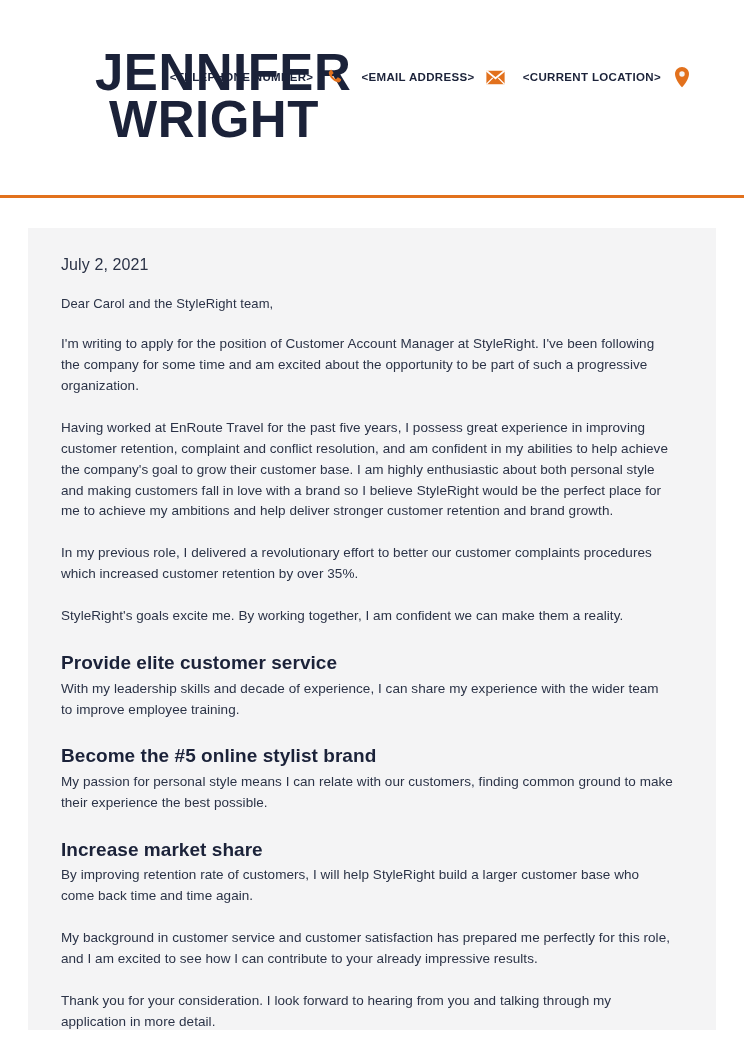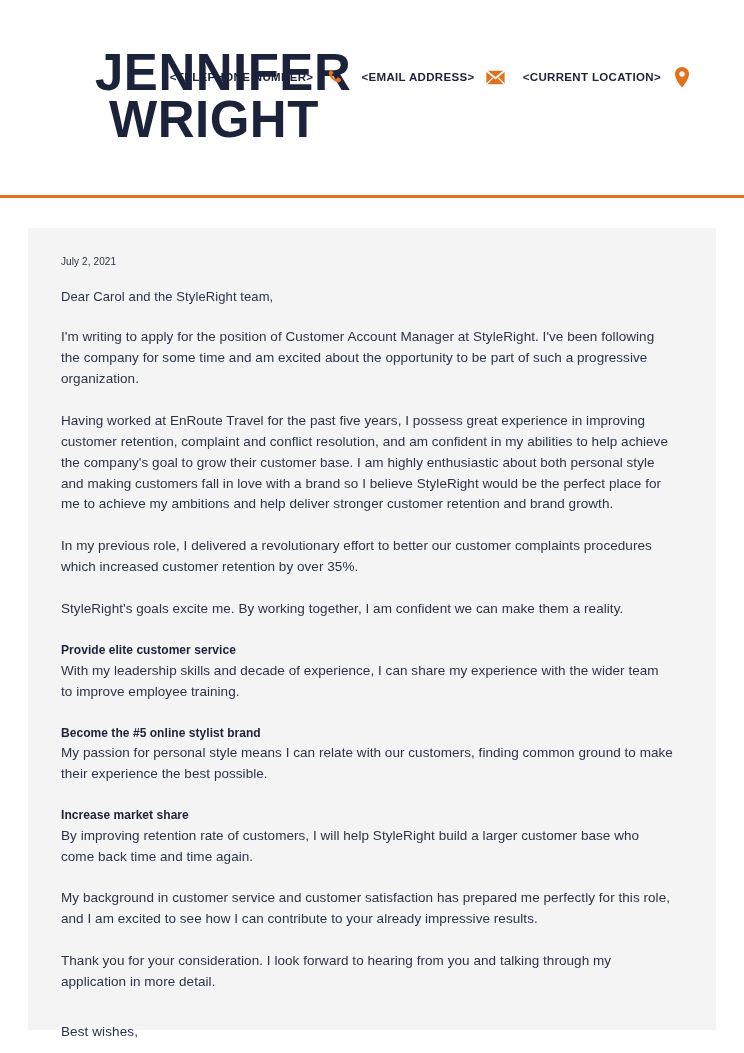--- a/index.html
+++ b/index.html
@@ -93,21 +93,21 @@
     background: #f4f4f5;
     box-sizing: border-box;
     padding: 28px 31px 0 33px;
   }
 
   .letter-inner {
     width: 612px;
   }
 
   .date {
-    font-size: 10px;
+    font-size: 16px;
     color: #2b3347;
     margin: 0 0 22px 0;
     letter-spacing: 0.1px;
   }
 
   .salutation {
     font-size: 13px;
     color: #2b3347;
     margin: 0 0 23px 0;
     letter-spacing: 0.1px;
@@ -116,21 +116,21 @@
   p.para {
     font-size: 13.5px;
     line-height: 1.55;
     color: #2b3347;
     margin: 0 0 21px 0;
     letter-spacing: 0.05px;
   }
 
   .section { margin: 0 0 21px 0; }
   .section-heading {
-    font-size: 12px;
+    font-size: 19px;
     font-weight: bold;
     color: #1b2239;
     line-height: 1.55;
     margin: 0 0 1px 0;
     letter-spacing: 0.05px;
   }
   .section-body {
     font-size: 13.5px;
     line-height: 1.55;
     color: #2b3347;

